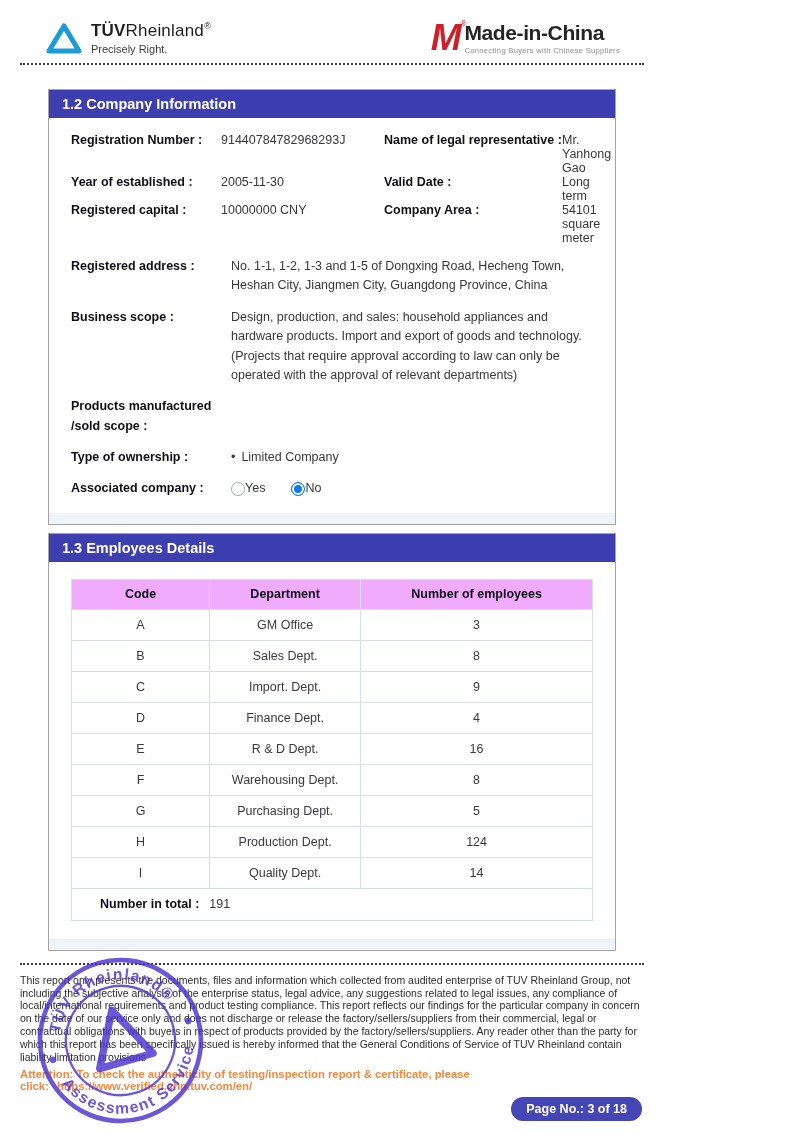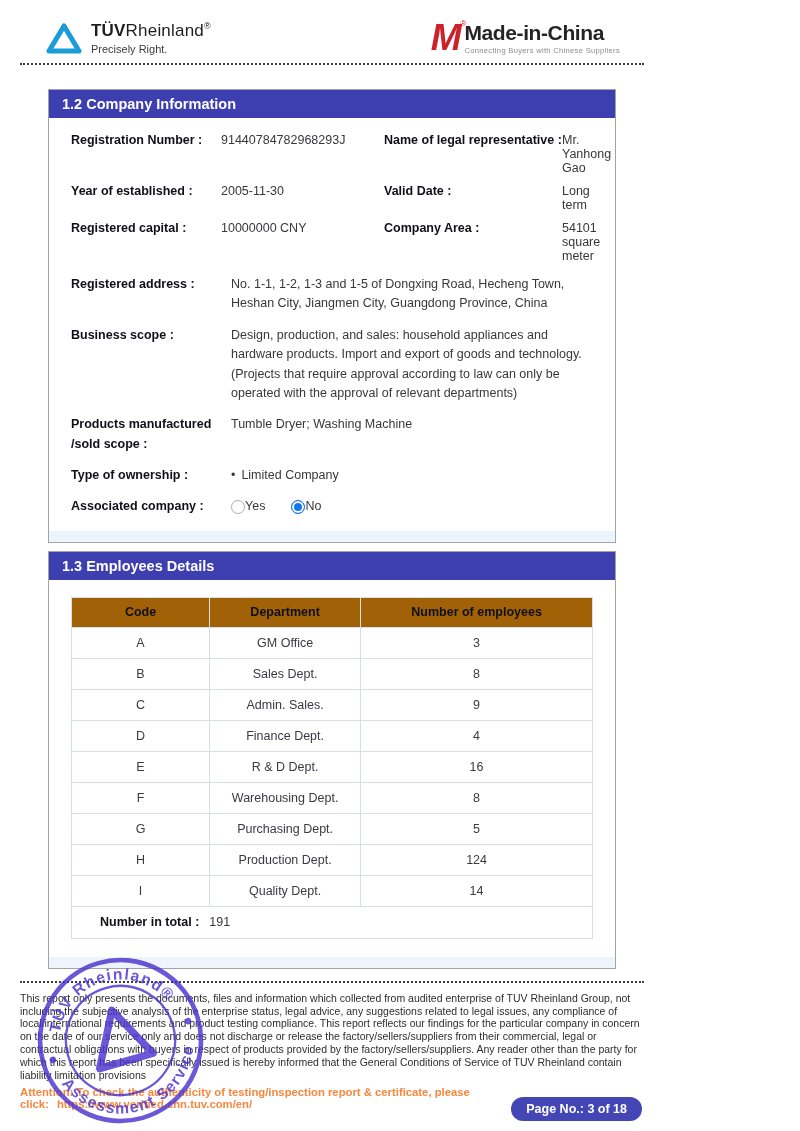--- a/index.html
+++ b/index.html
@@ -24,39 +24,39 @@
 
   .dotline { border-bottom:2px dotted #3c3c3c; margin:0 20px; }
 
   
   .content { margin:24px 48px 0; }
   section { border:1px solid #a3a3a3; margin-bottom:8px; }
   .sec-hdr { background:#3d3eb0; color:#fff; font-weight:bold; font-size:14.5px; padding:6px 0 6px 13px; }
   .sec-body { padding:4px 22px 2px; background:#fff; }
   .sec-strip { height:11px; background:#eef4fb; }
 
-  .grid2 { display:grid; grid-template-columns:150px 163px 178px 1fr; margin:11px 0 2px; row-gap:9px; font-size:12.5px; }
+  .grid2 { display:grid; grid-template-columns:150px 163px 178px 1fr; margin:11px 0 2px; font-size:12.5px; }
   .lbl { font-weight:bold; color:#101018; }
   .val { color:#38383c; }
 
   .frow { display:flex; margin:12px 0; font-size:12.5px; line-height:1.55; }
   .frow .lbl { flex:0 0 148px; margin-right:12px; }
   .frow .val { flex:1; }
   .bullet { margin-right:6px; }
 
   .radio-group { display:flex; gap:26px; align-items:center; }
   .radio { display:inline-flex; align-items:center; gap:0; cursor:pointer; }
   .rb { width:14px; height:14px; border-radius:50%; display:inline-block; }
   .rb.unchecked { border:1.5px solid #a6aebc; background:#fff; }
   .rb.checked { background:#1677e8; border:1.5px solid #1677e8; box-shadow:inset 0 0 0 2px #fff; }
 
   .emp-intro { font-weight:bold; font-size:12.5px; margin:15px 0 0; color:#101018; }
   .emp-table { border-collapse:collapse; width:100%; margin-top:13px; font-size:12.5px; table-layout:fixed; }
   .emp-table th, .emp-table td { border:1px solid #d8dee9; text-align:center; height:31px; color:#3a3a40; font-weight:normal; }
-  .emp-table th { background:#a16207; color:#101018; font-weight:bold; height:30px; }
+  .emp-table th { background:#f0abfc; color:#101018; font-weight:bold; height:30px; }
   .total-row { display:flex; align-items:center; border:1px solid #d8dee9; border-top:none; height:32px; font-size:12.5px; padding-left:28px; margin-bottom:16px; }
   .total-row .val { margin-left:10px; }
 
   
   .ftr { margin-top:12px; }
   .disclaimer { margin:9px 20px 0; font-size:10.5px; line-height:1.22; color:#2d2d2d; }
   .attention { margin:5px 20px 0; font-size:11.3px; font-weight:bold; color:#f5883e; }
   .attention .atn-link { color:inherit; text-decoration:none; margin-left:8px; cursor:pointer; }
 
   .stamp { position:absolute; left:28px; top:948px; opacity:.82; pointer-events:none; }
@@ -118,21 +118,20 @@
           <span class="val">No. 1-1, 1-2, 1-3 and 1-5 of Dongxing Road, Hecheng Town, Heshan City, Jiangmen City, Guangdong Province, China</span>
         </div>
 
         <div class="frow">
           <span class="lbl">Business scope :</span>
           <span class="val">Design, production, and sales: household appliances and hardware products. Import and export of goods and technology. (Projects that require approval according to law can only be operated with the approval of relevant departments)</span>
         </div>
 
         <div class="frow">
           <span class="lbl">Products manufactured /sold scope :</span>
-          <span class="val">Tumble Dryer; Washing Machine</span>
         </div>
 
         <div class="frow">
           <span class="lbl">Type of ownership :</span>
           <span class="val"><span class="bullet">•</span><span>Limited Company</span></span>
         </div>
 
 
         <div class="frow">
           <span class="lbl">Associated company :</span>
@@ -177,21 +176,21 @@
   </tr>
 
   <tr>
     <td>B</td>
     <td>Sales Dept.</td>
     <td>8</td>
   </tr>
 
   <tr>
     <td>C</td>
-    <td>Admin. Sales.</td>
+    <td>Import. Dept.</td>
     <td>9</td>
   </tr>
 
   <tr>
     <td>D</td>
     <td>Finance Dept.</td>
     <td>4</td>
   </tr>
 
   <tr>

